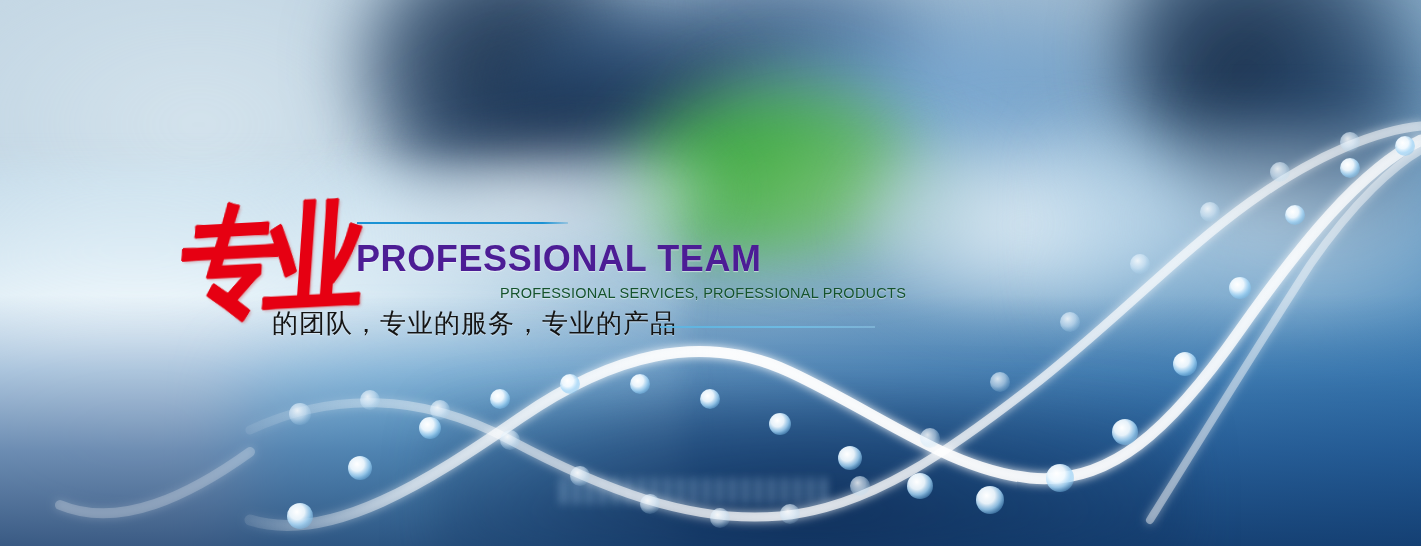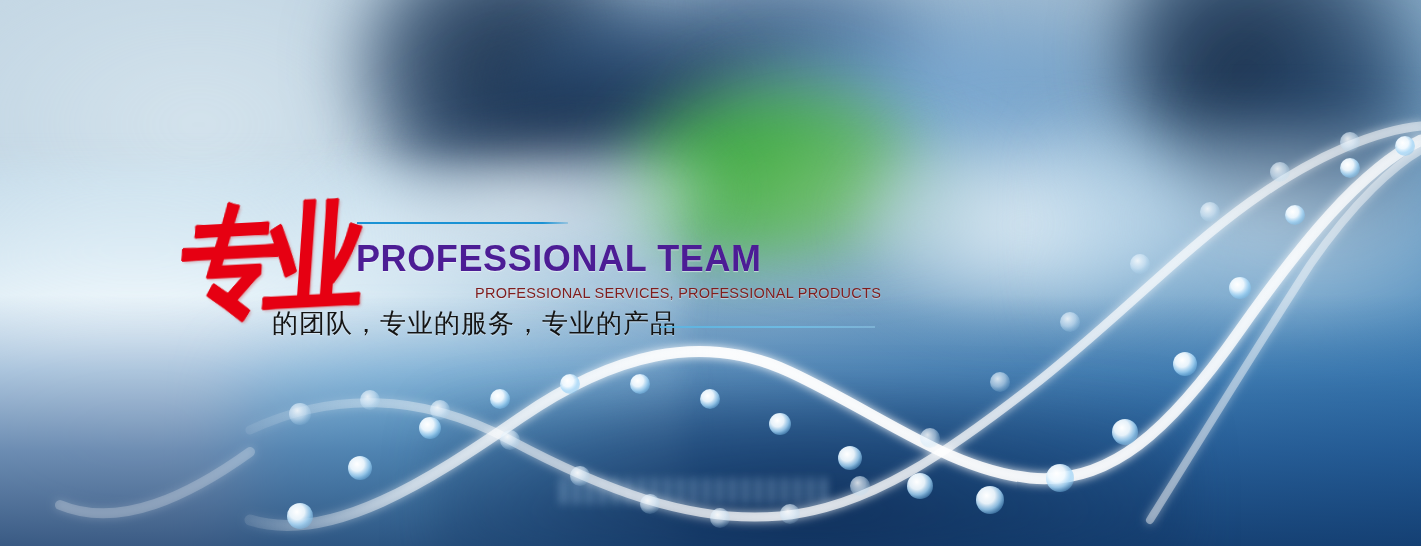--- a/index.html
+++ b/index.html
@@ -276,25 +276,25 @@
     font-weight: 700;
     color: #4c1d95;
     letter-spacing: 0.6px;
     white-space: nowrap;
     line-height: 1.05;
     text-shadow: 0 1px 1px rgba(255,255,255,0.55);
   }
 
   .title-sub {
     position: absolute;
-    left: 475px;
+    left: 500px;
     top: 285px;
     font-size: 14.5px;
     font-weight: 400;
-    color: #7f1d1d;
+    color: #14532d;
     letter-spacing: 0.25px;
     white-space: nowrap;
     text-shadow: 0 1px 1px rgba(255,255,255,0.5);
   }
 
   .title-cn {
     position: absolute;
     left: 272px;
     top: 306px;
     font-size: 26px;

